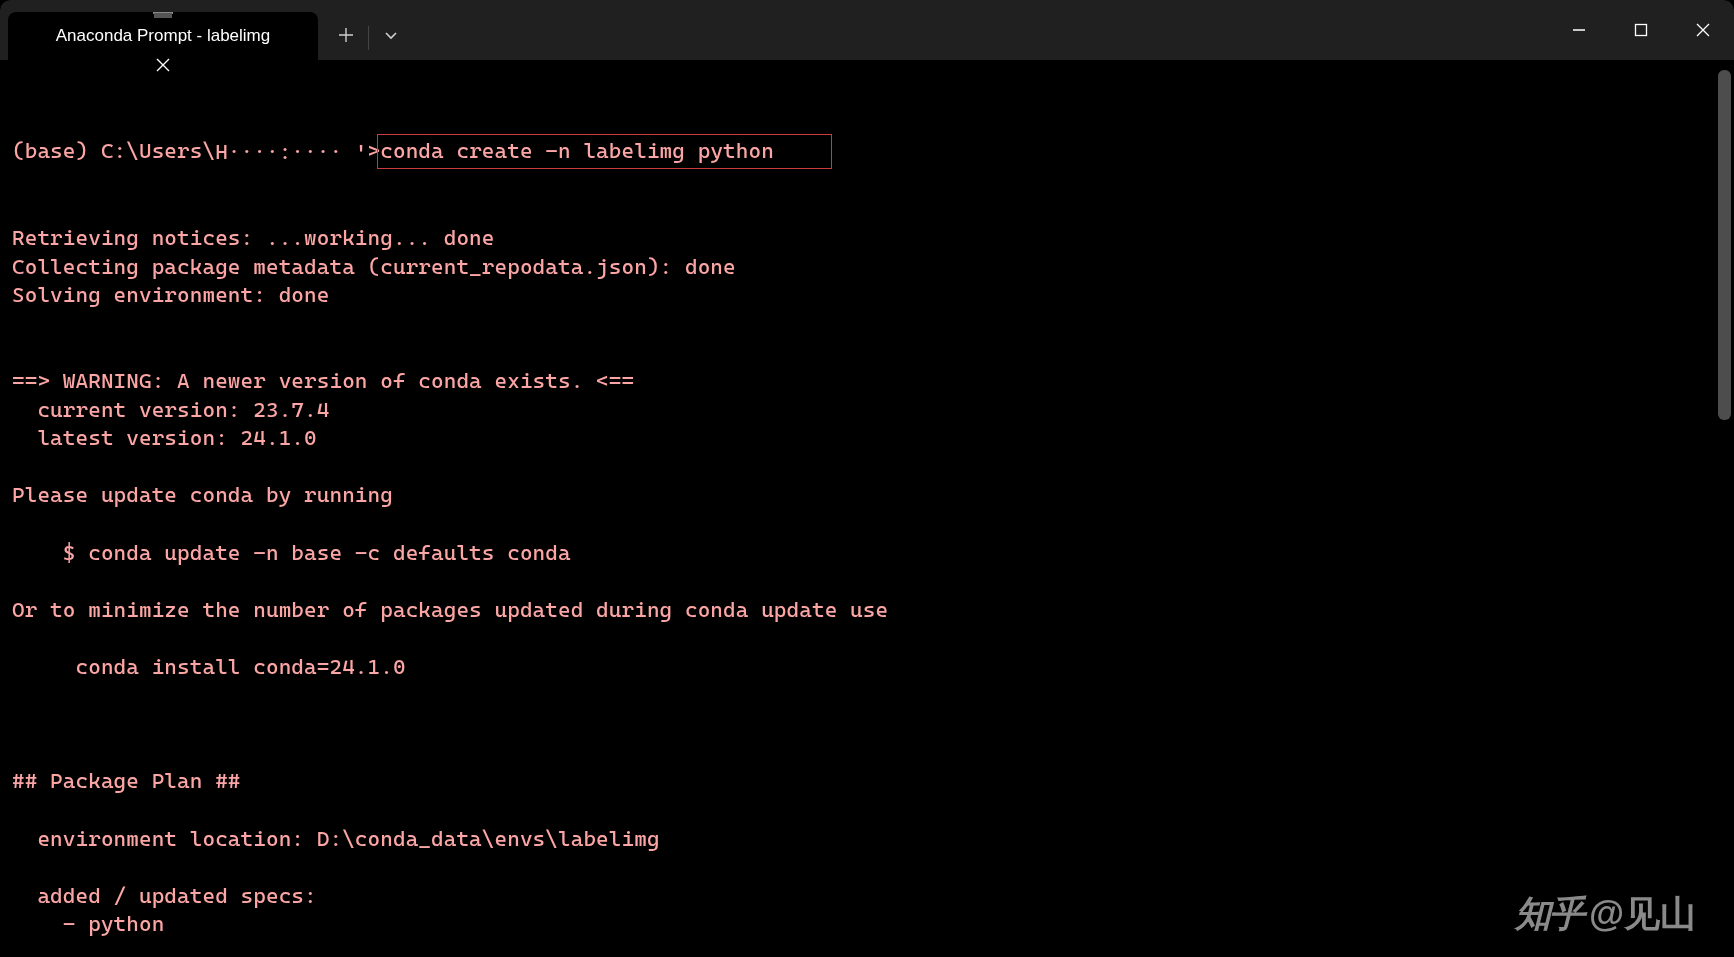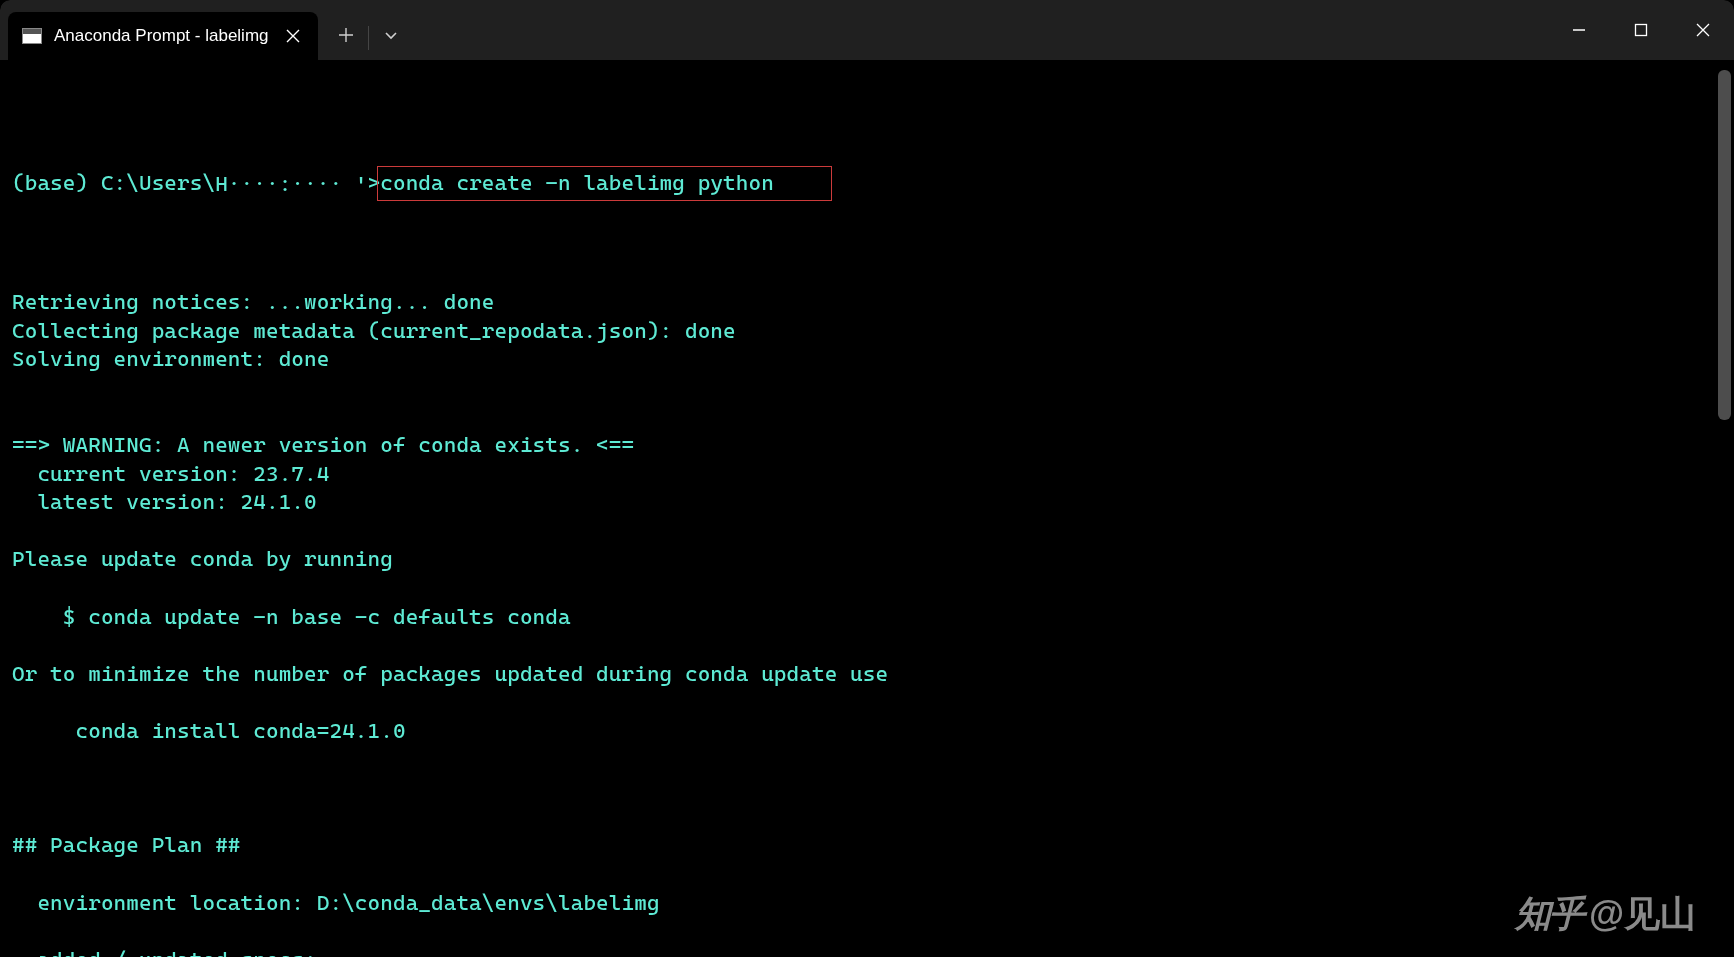--- a/index.html
+++ b/index.html
@@ -35,20 +35,21 @@
 
     .tab {
       display: flex;
       align-items: center;
       background: #000000;
       height: 48px;
       padding: 0 14px 0 14px;
       border-radius: 8px 8px 0 0;
       gap: 12px;
       min-width: 310px;
+      flex-direction: column;
     }
 
     .tab-icon {
       width: 20px;
       height: 16px;
       background: #ffffff;
       border: 1px solid #888;
       position: relative;
       display: flex;
       align-items: flex-start;
@@ -202,22 +203,21 @@
       gap: 6px;
     }
 
     .watermark .zhihu {
       font-weight: 700;
       letter-spacing: -2px;
       font-style: italic;
     }
 
     .terminal-text-content {
-      color: #5eead4;
-      margin-top: 32px;
+      color: #fca5a5;
     }
   </style>
 </head>
 <body>
 
 <div class="titlebar">
   <div class="tab-container">
     <div class="tab">
       <span class="tab-icon"></span>
       <span class="tab-title">Anaconda Prompt - labelimg</span>

